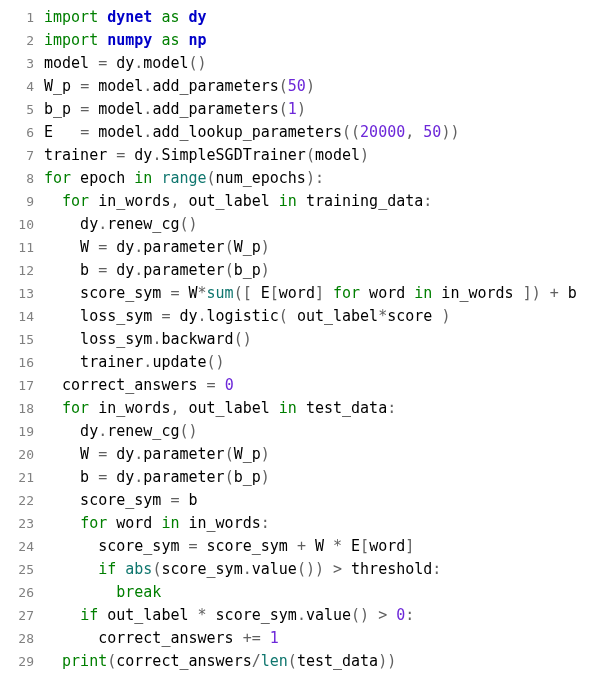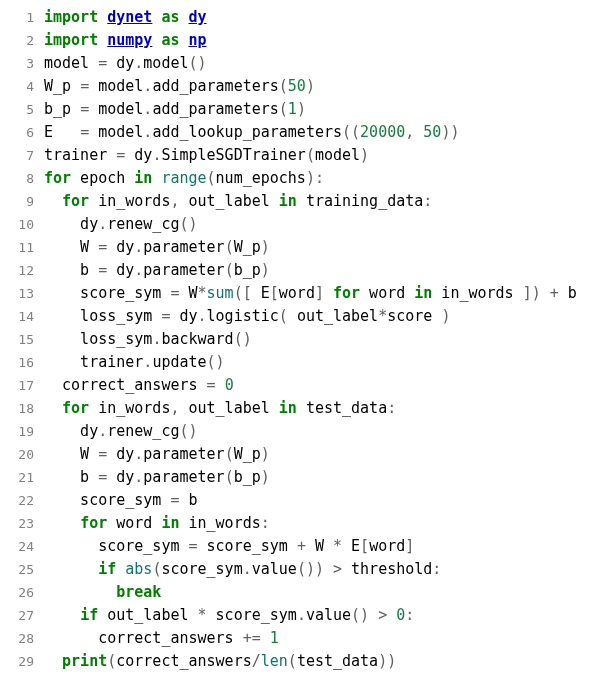--- a/index.html
+++ b/index.html
@@ -27,22 +27,22 @@
     color: #808080;
     padding-right: 10px;
     flex: 0 0 auto;
     user-select: none;
     font-size: 13px;
   }
   .code {
     flex: 1 1 auto;
     white-space: pre;
   }
-  .kw  { color: #007f00; font-weight: bold; margin-top: 32px; }   
+  .kw  { color: #007f00; font-weight: normal; margin-top: 32px; }   
   .bi  { color: #0f766e; }                       
-  .mod { color: #0000c8; font-weight: bold; text-decoration: underline; }   
+  .mod { color: #0000c8; font-weight: bold; }   
   .op  { color: #606060; }                       
-  .num { color: #15803d; }                       
+  .num { color: #6d28d9; }                       
 </style>
 </head>
 <body>
 
 <div class="code-block" id="code-root"><div class="line"><span class="ln">1</span><span class="code"><span class="kw">import</span> <span class="mod">dynet</span> <span class="kw">as</span> <span class="mod">dy</span></span></div><div class="line"><span class="ln">2</span><span class="code"><span class="kw">import</span> <span class="mod">numpy</span> <span class="kw">as</span> <span class="mod">np</span></span></div><div class="line"><span class="ln">3</span><span class="code">model <span class="op">=</span> dy<span class="op">.</span>model<span class="op">()</span></span></div><div class="line"><span class="ln">4</span><span class="code">W_p <span class="op">=</span> model<span class="op">.</span>add_parameters<span class="op">(</span><span class="num">50</span><span class="op">)</span></span></div><div class="line"><span class="ln">5</span><span class="code">b_p <span class="op">=</span> model<span class="op">.</span>add_parameters<span class="op">(</span><span class="num">1</span><span class="op">)</span></span></div><div class="line"><span class="ln">6</span><span class="code">E   <span class="op">=</span> model<span class="op">.</span>add_lookup_parameters<span class="op">((</span><span class="num">20000</span><span class="op">, </span><span class="num">50</span><span class="op">))</span></span></div><div class="line"><span class="ln">7</span><span class="code">trainer <span class="op">=</span> dy<span class="op">.</span>SimpleSGDTrainer<span class="op">(</span>model<span class="op">)</span></span></div><div class="line"><span class="ln">8</span><span class="code"><span class="kw">for</span> epoch <span class="kw">in</span> <span class="bi">range</span><span class="op">(</span>num_epochs<span class="op">):</span></span></div><div class="line"><span class="ln">9</span><span class="code">  <span class="kw">for</span> in_words<span class="op">, </span>out_label <span class="kw">in</span> training_data<span class="op">:</span></span></div><div class="line"><span class="ln">10</span><span class="code">    dy<span class="op">.</span>renew_cg<span class="op">()</span></span></div><div class="line"><span class="ln">11</span><span class="code">    W <span class="op">=</span> dy<span class="op">.</span>parameter<span class="op">(</span>W_p<span class="op">)</span></span></div><div class="line"><span class="ln">12</span><span class="code">    b <span class="op">=</span> dy<span class="op">.</span>parameter<span class="op">(</span>b_p<span class="op">)</span></span></div><div class="line"><span class="ln">13</span><span class="code">    score_sym <span class="op">=</span> W<span class="op">*</span><span class="bi">sum</span><span class="op">([</span> E<span class="op">[</span>word<span class="op">] </span><span class="kw">for</span> word <span class="kw">in</span> in_words <span class="op">]) + </span>b</span></div><div class="line"><span class="ln">14</span><span class="code">    loss_sym <span class="op">=</span> dy<span class="op">.</span>logistic<span class="op">( </span>out_label<span class="op">*</span>score <span class="op">)</span></span></div><div class="line"><span class="ln">15</span><span class="code">    loss_sym<span class="op">.</span>backward<span class="op">()</span></span></div><div class="line"><span class="ln">16</span><span class="code">    trainer<span class="op">.</span>update<span class="op">()</span></span></div><div class="line"><span class="ln">17</span><span class="code">  correct_answers <span class="op">=</span> <span class="num">0</span></span></div><div class="line"><span class="ln">18</span><span class="code">  <span class="kw">for</span> in_words<span class="op">, </span>out_label <span class="kw">in</span> test_data<span class="op">:</span></span></div><div class="line"><span class="ln">19</span><span class="code">    dy<span class="op">.</span>renew_cg<span class="op">()</span></span></div><div class="line"><span class="ln">20</span><span class="code">    W <span class="op">=</span> dy<span class="op">.</span>parameter<span class="op">(</span>W_p<span class="op">)</span></span></div><div class="line"><span class="ln">21</span><span class="code">    b <span class="op">=</span> dy<span class="op">.</span>parameter<span class="op">(</span>b_p<span class="op">)</span></span></div><div class="line"><span class="ln">22</span><span class="code">    score_sym <span class="op">=</span> b</span></div><div class="line"><span class="ln">23</span><span class="code">    <span class="kw">for</span> word <span class="kw">in</span> in_words<span class="op">:</span></span></div><div class="line"><span class="ln">24</span><span class="code">      score_sym <span class="op">=</span> score_sym <span class="op">+</span> W <span class="op">*</span> E<span class="op">[</span>word<span class="op">]</span></span></div><div class="line"><span class="ln">25</span><span class="code">      <span class="kw">if</span> <span class="bi">abs</span><span class="op">(</span>score_sym<span class="op">.</span>value<span class="op">()) &gt; </span>threshold<span class="op">:</span></span></div><div class="line"><span class="ln">26</span><span class="code">        <span class="kw">break</span></span></div><div class="line"><span class="ln">27</span><span class="code">    <span class="kw">if</span> out_label <span class="op">*</span> score_sym<span class="op">.</span>value<span class="op">() &gt; </span><span class="num">0</span><span class="op">:</span></span></div><div class="line"><span class="ln">28</span><span class="code">      correct_answers <span class="op">+=</span> <span class="num">1</span></span></div><div class="line"><span class="ln">29</span><span class="code">  <span class="kw">print</span><span class="op">(</span>correct_answers<span class="op">/</span><span class="bi">len</span><span class="op">(</span>test_data<span class="op">))</span></span></div></div>
 
 </body></html>

